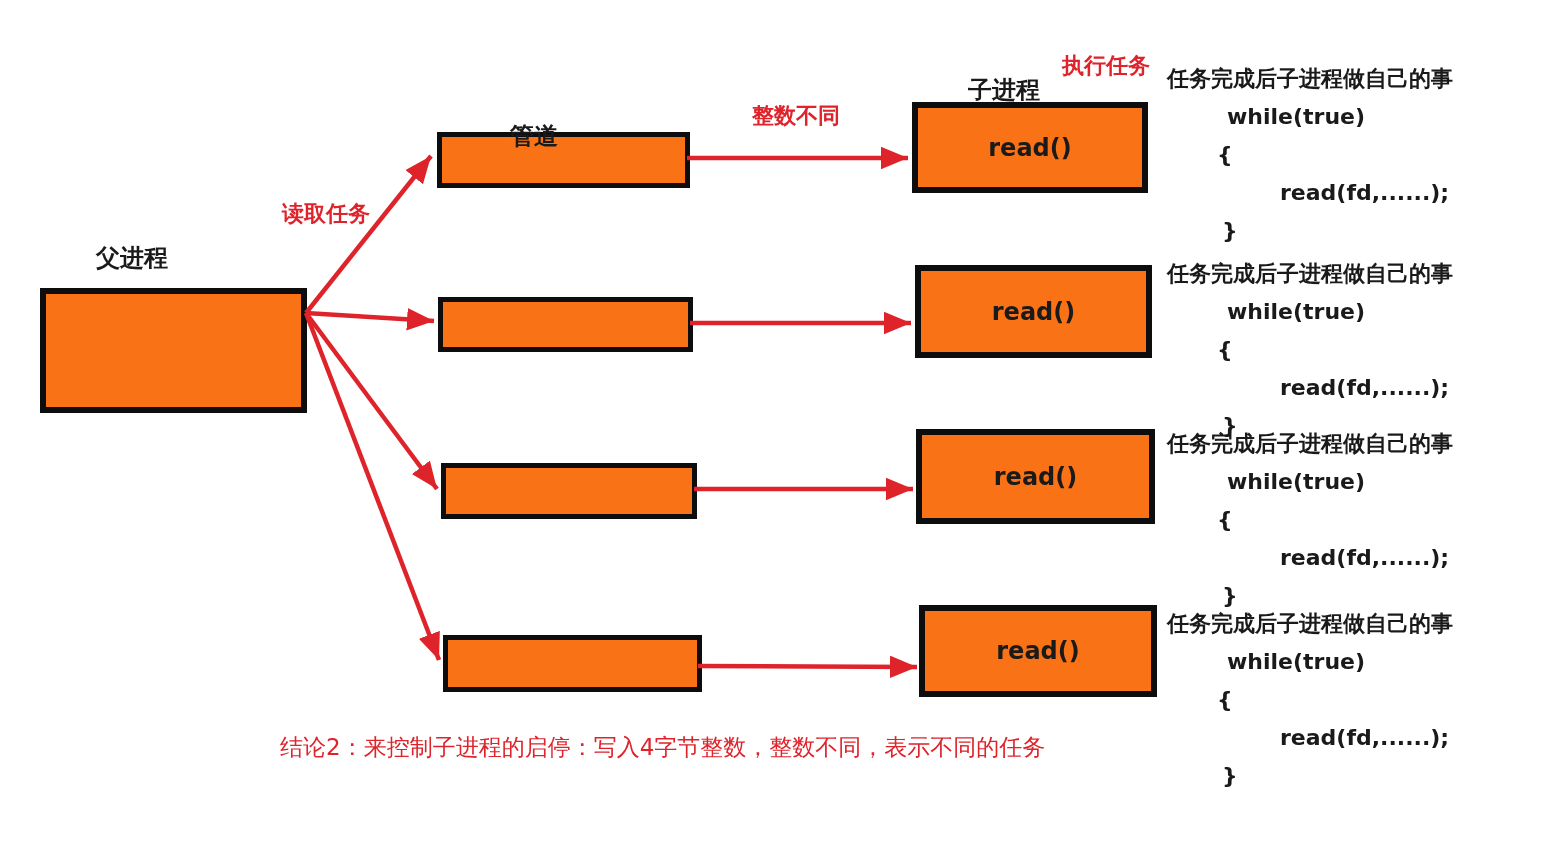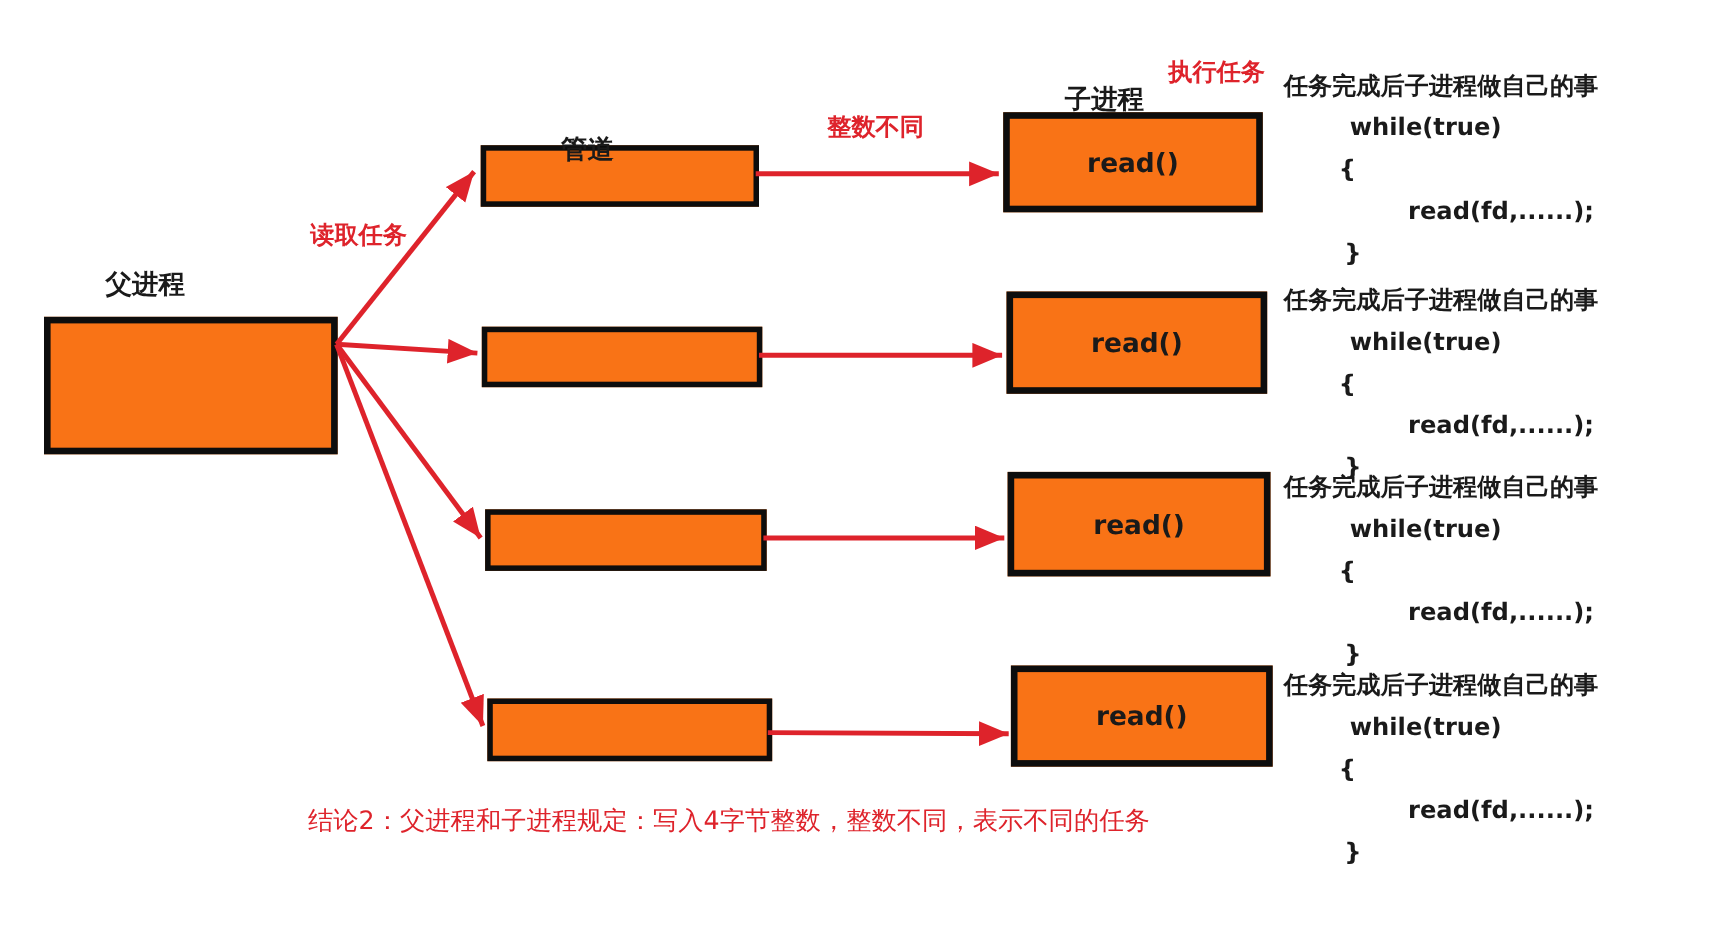--- a/index.html
+++ b/index.html
@@ -115,16 +115,16 @@
   </div>
   <div class="code" style="left:1167px;top:605px;">
     <div class="ln">任务完成后子进程做自己的事</div>
     <div class="ln ind-while">while(true)</div>
     <div class="ln ind-open">{</div>
     <div class="ln ind-read">read(fd,......);</div>
     <div class="ln ind-close">}</div>
   </div>
 
   <div class="conclusions" style="left:280px;top:733px;">
-    <div>结论2：父进程和子进程规定：写入4字节整数，整数不同，表示不同的任务</div>
+    <div>结论2：来控制子进程的启停：写入4字节整数，整数不同，表示不同的任务</div>
   </div>
 
 </div>
 
 </body></html>

